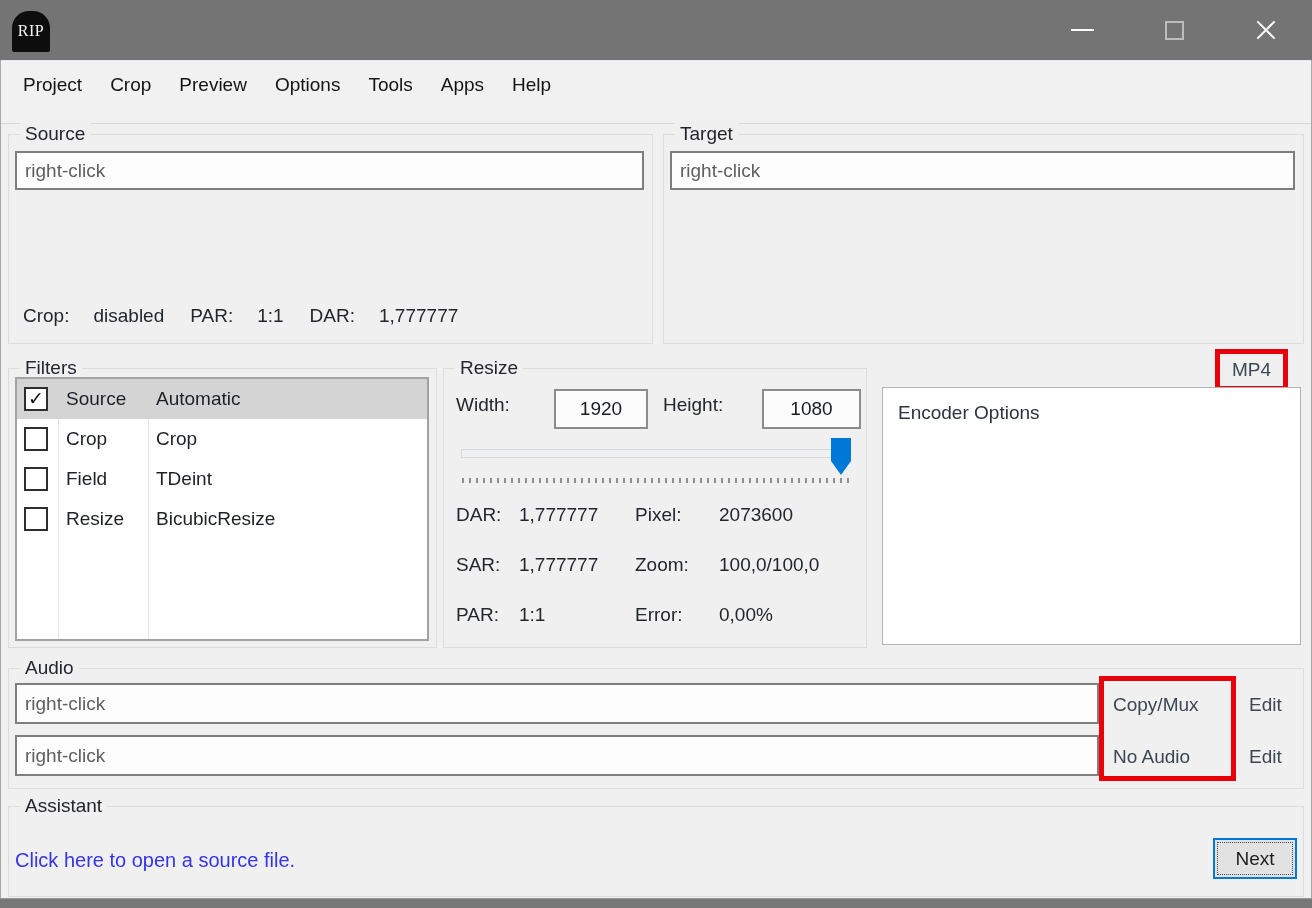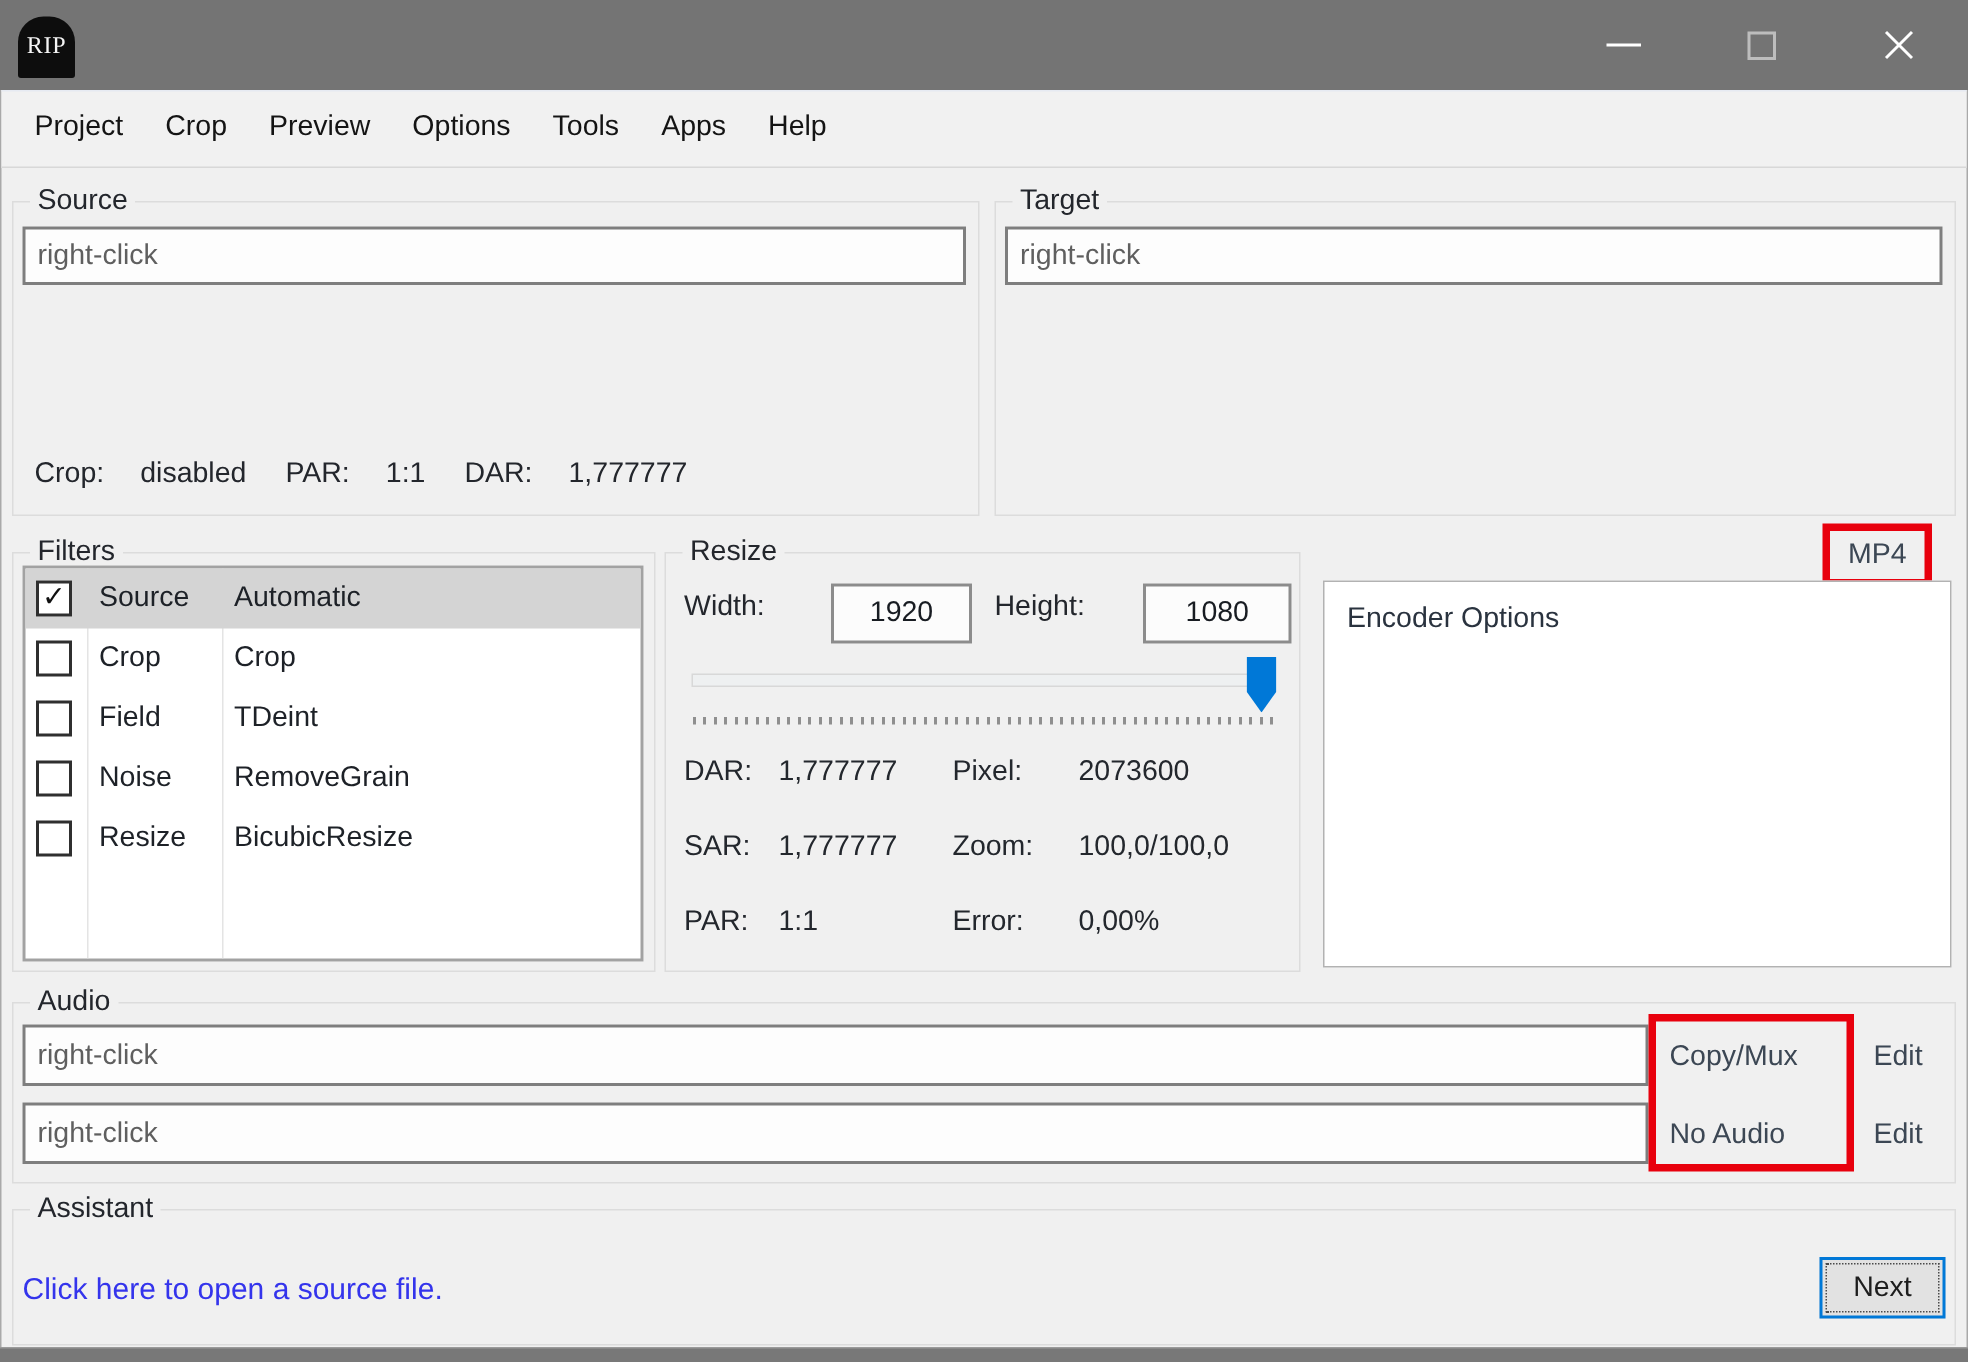--- a/index.html
+++ b/index.html
@@ -36,21 +36,21 @@
     flex: none;
   }
   .title-text { color: #ffffff; font-size: 21px; margin-left: 10px; white-space: nowrap; }
   .caption-buttons { position: absolute; right: 0; top: 0; height: 60px; display: flex; }
   .caption-btn { width: 92px; height: 60px; display: flex; align-items: center; justify-content: center; }
   .glyph-min { width: 23px; height: 2px; background: #ffffff; }
   .glyph-max { width: 19px; height: 19px; border: 2px solid #bdbdbd; }
 
   
   .menubar {
-    position: absolute; top: 60px; left: 1px; right: 1px; height: 52px;
+    position: absolute; top: 60px; left: 1px; right: 1px; height: 64px;
     background: #f1f1f1;
     border-top: 1px solid #e6eaf2;
     border-bottom: 1px solid #d8d8d8;
     display: flex; align-items: stretch;
     padding-left: 8px;
   }
   .menu-item {
     padding: 0 14px; line-height: 48px;
     font-size: 19px; color: #141414; white-space: nowrap;
   }
@@ -214,25 +214,20 @@
         <span class="fname">Crop</span>
         <span class="fvalue">Crop</span>
       </div>
       <div class="filter-row">
         <div class="fcheck"></div>
         <span class="fname">Field</span>
         <span class="fvalue">TDeint</span>
       </div>
       <div class="filter-row">
         <div class="fcheck"></div>
-        <span class="fname">Noise</span>
-        <span class="fvalue">RemoveGrain</span>
-      </div>
-      <div class="filter-row">
-        <div class="fcheck"></div>
         <span class="fname">Resize</span>
         <span class="fvalue">BicubicResize</span>
       </div>
     </div>
   </div>
 
   <div class="group" style="left:443px; top:368px; width:424px; height:280px;">
     <div class="group-label">Resize</div>
 
     <span class="rz-label" style="left:12px; top:25px;">Width:</span>

